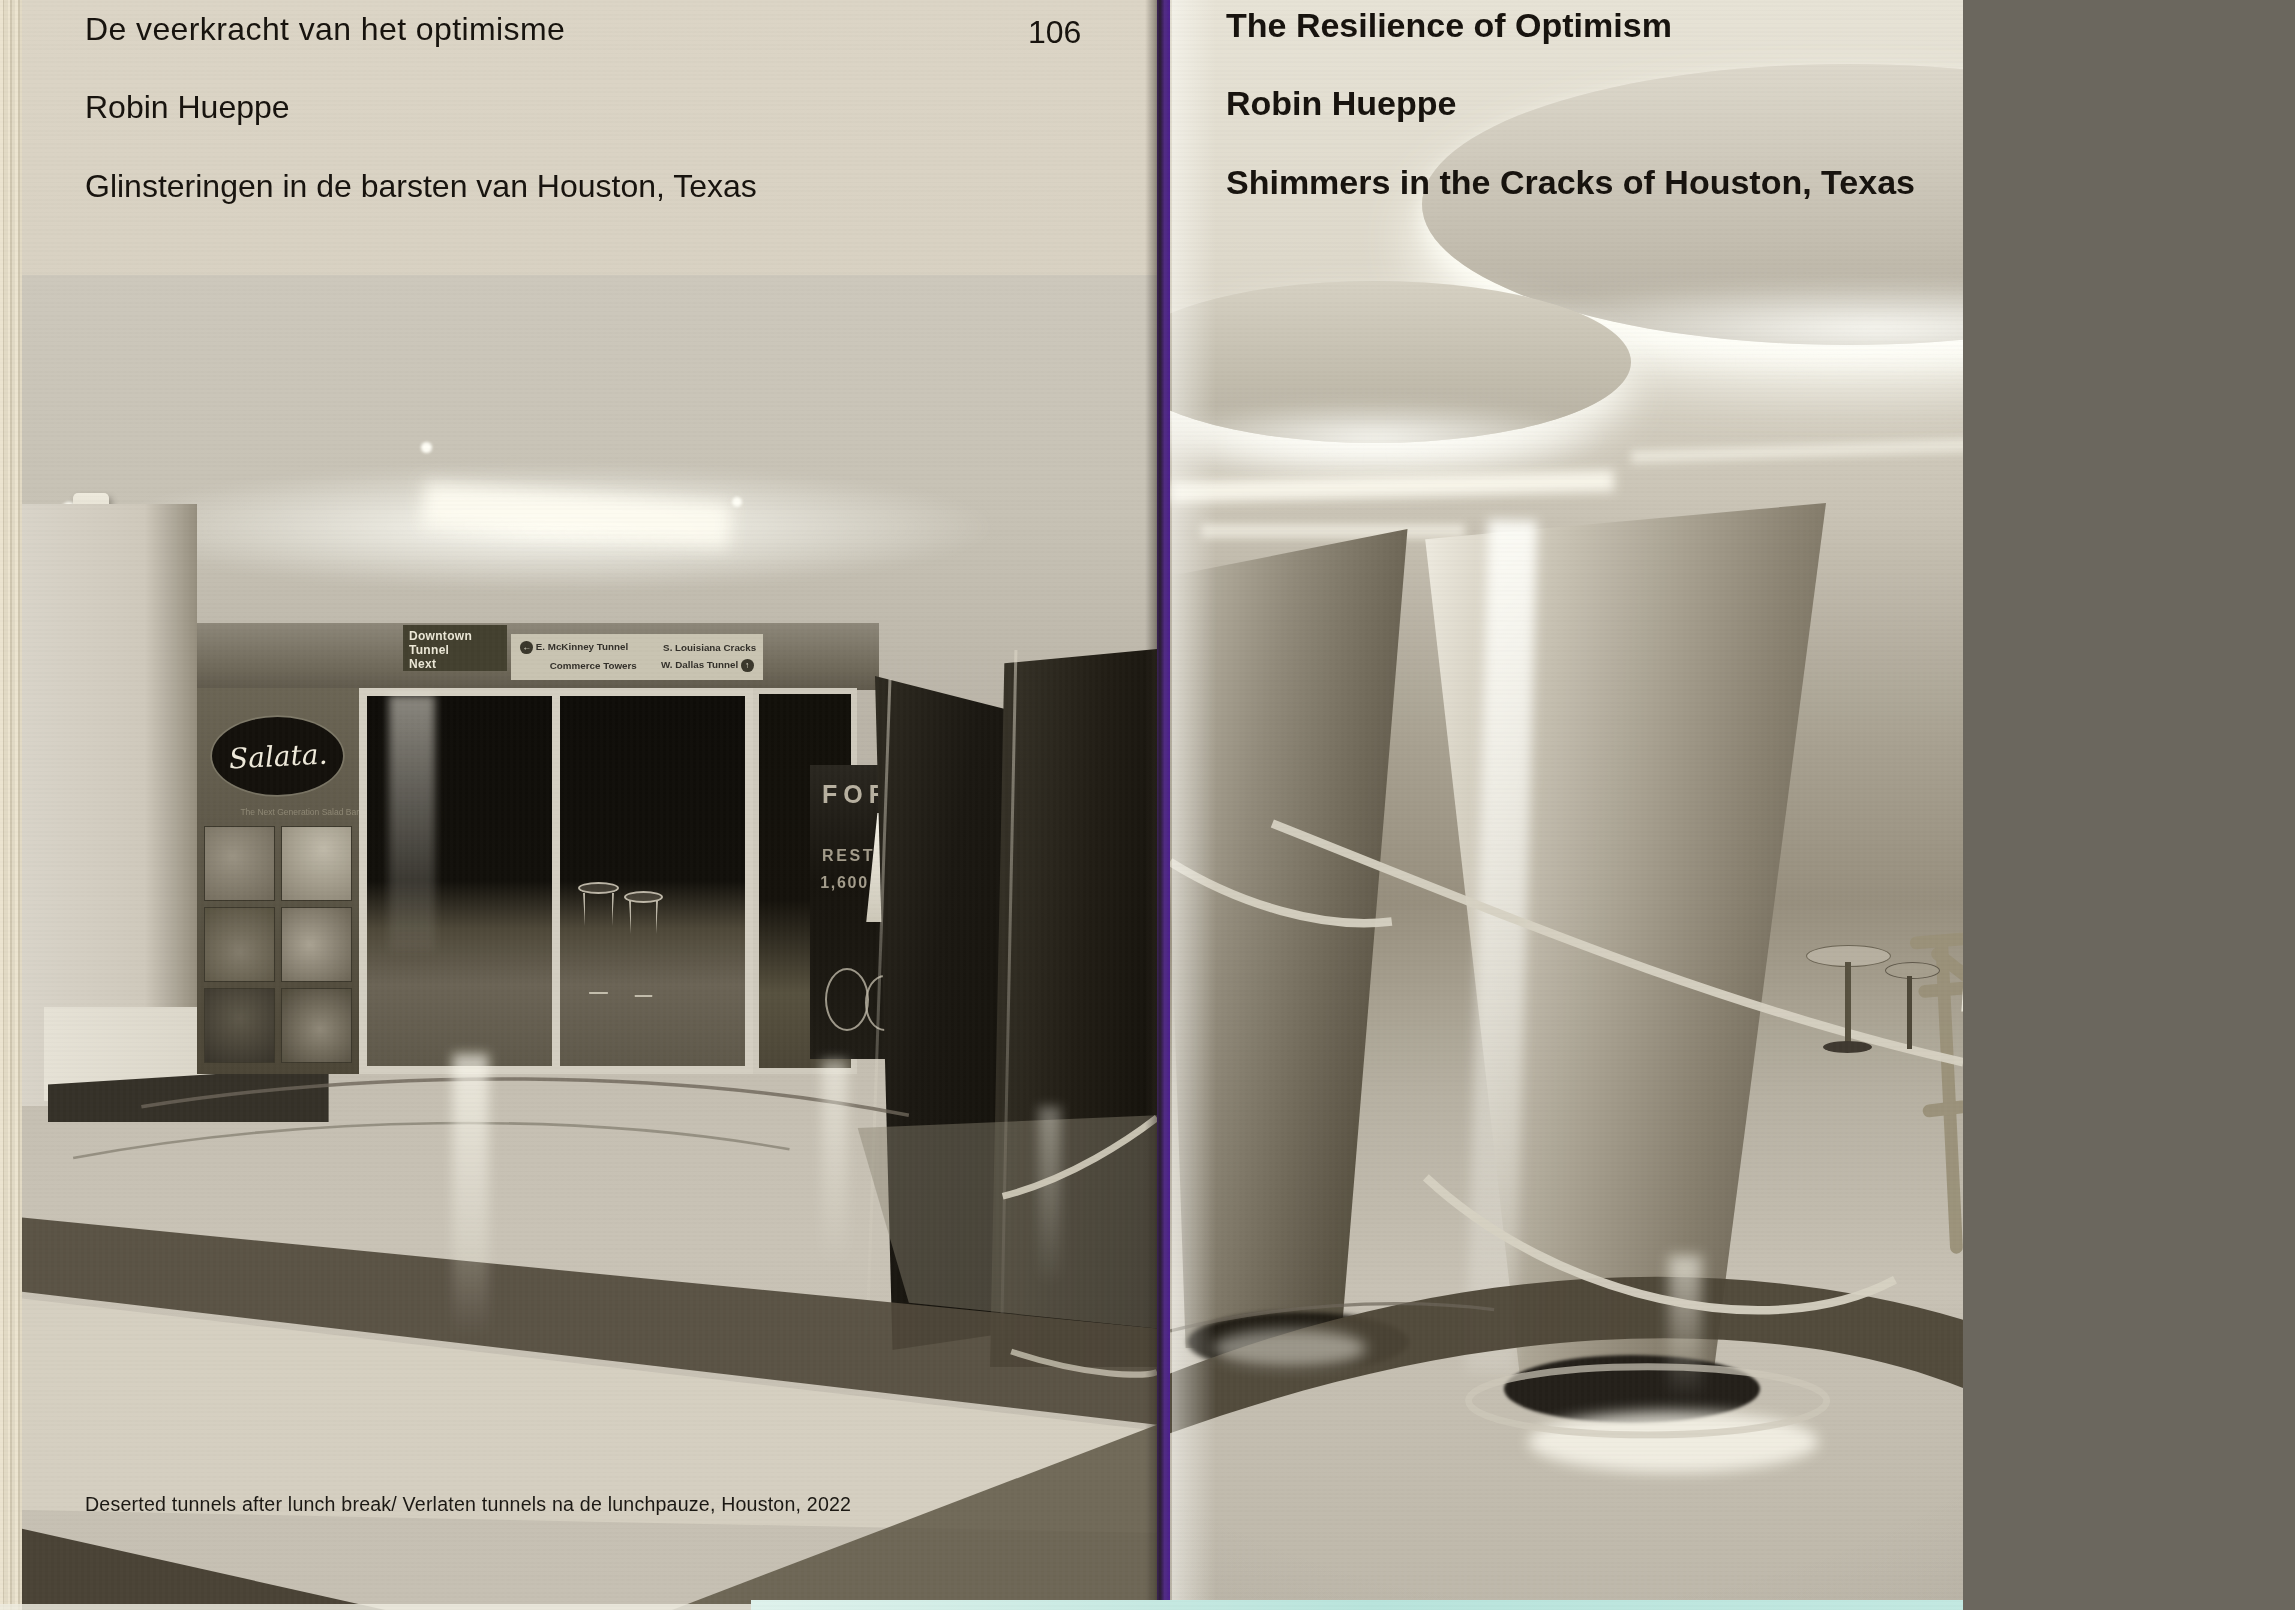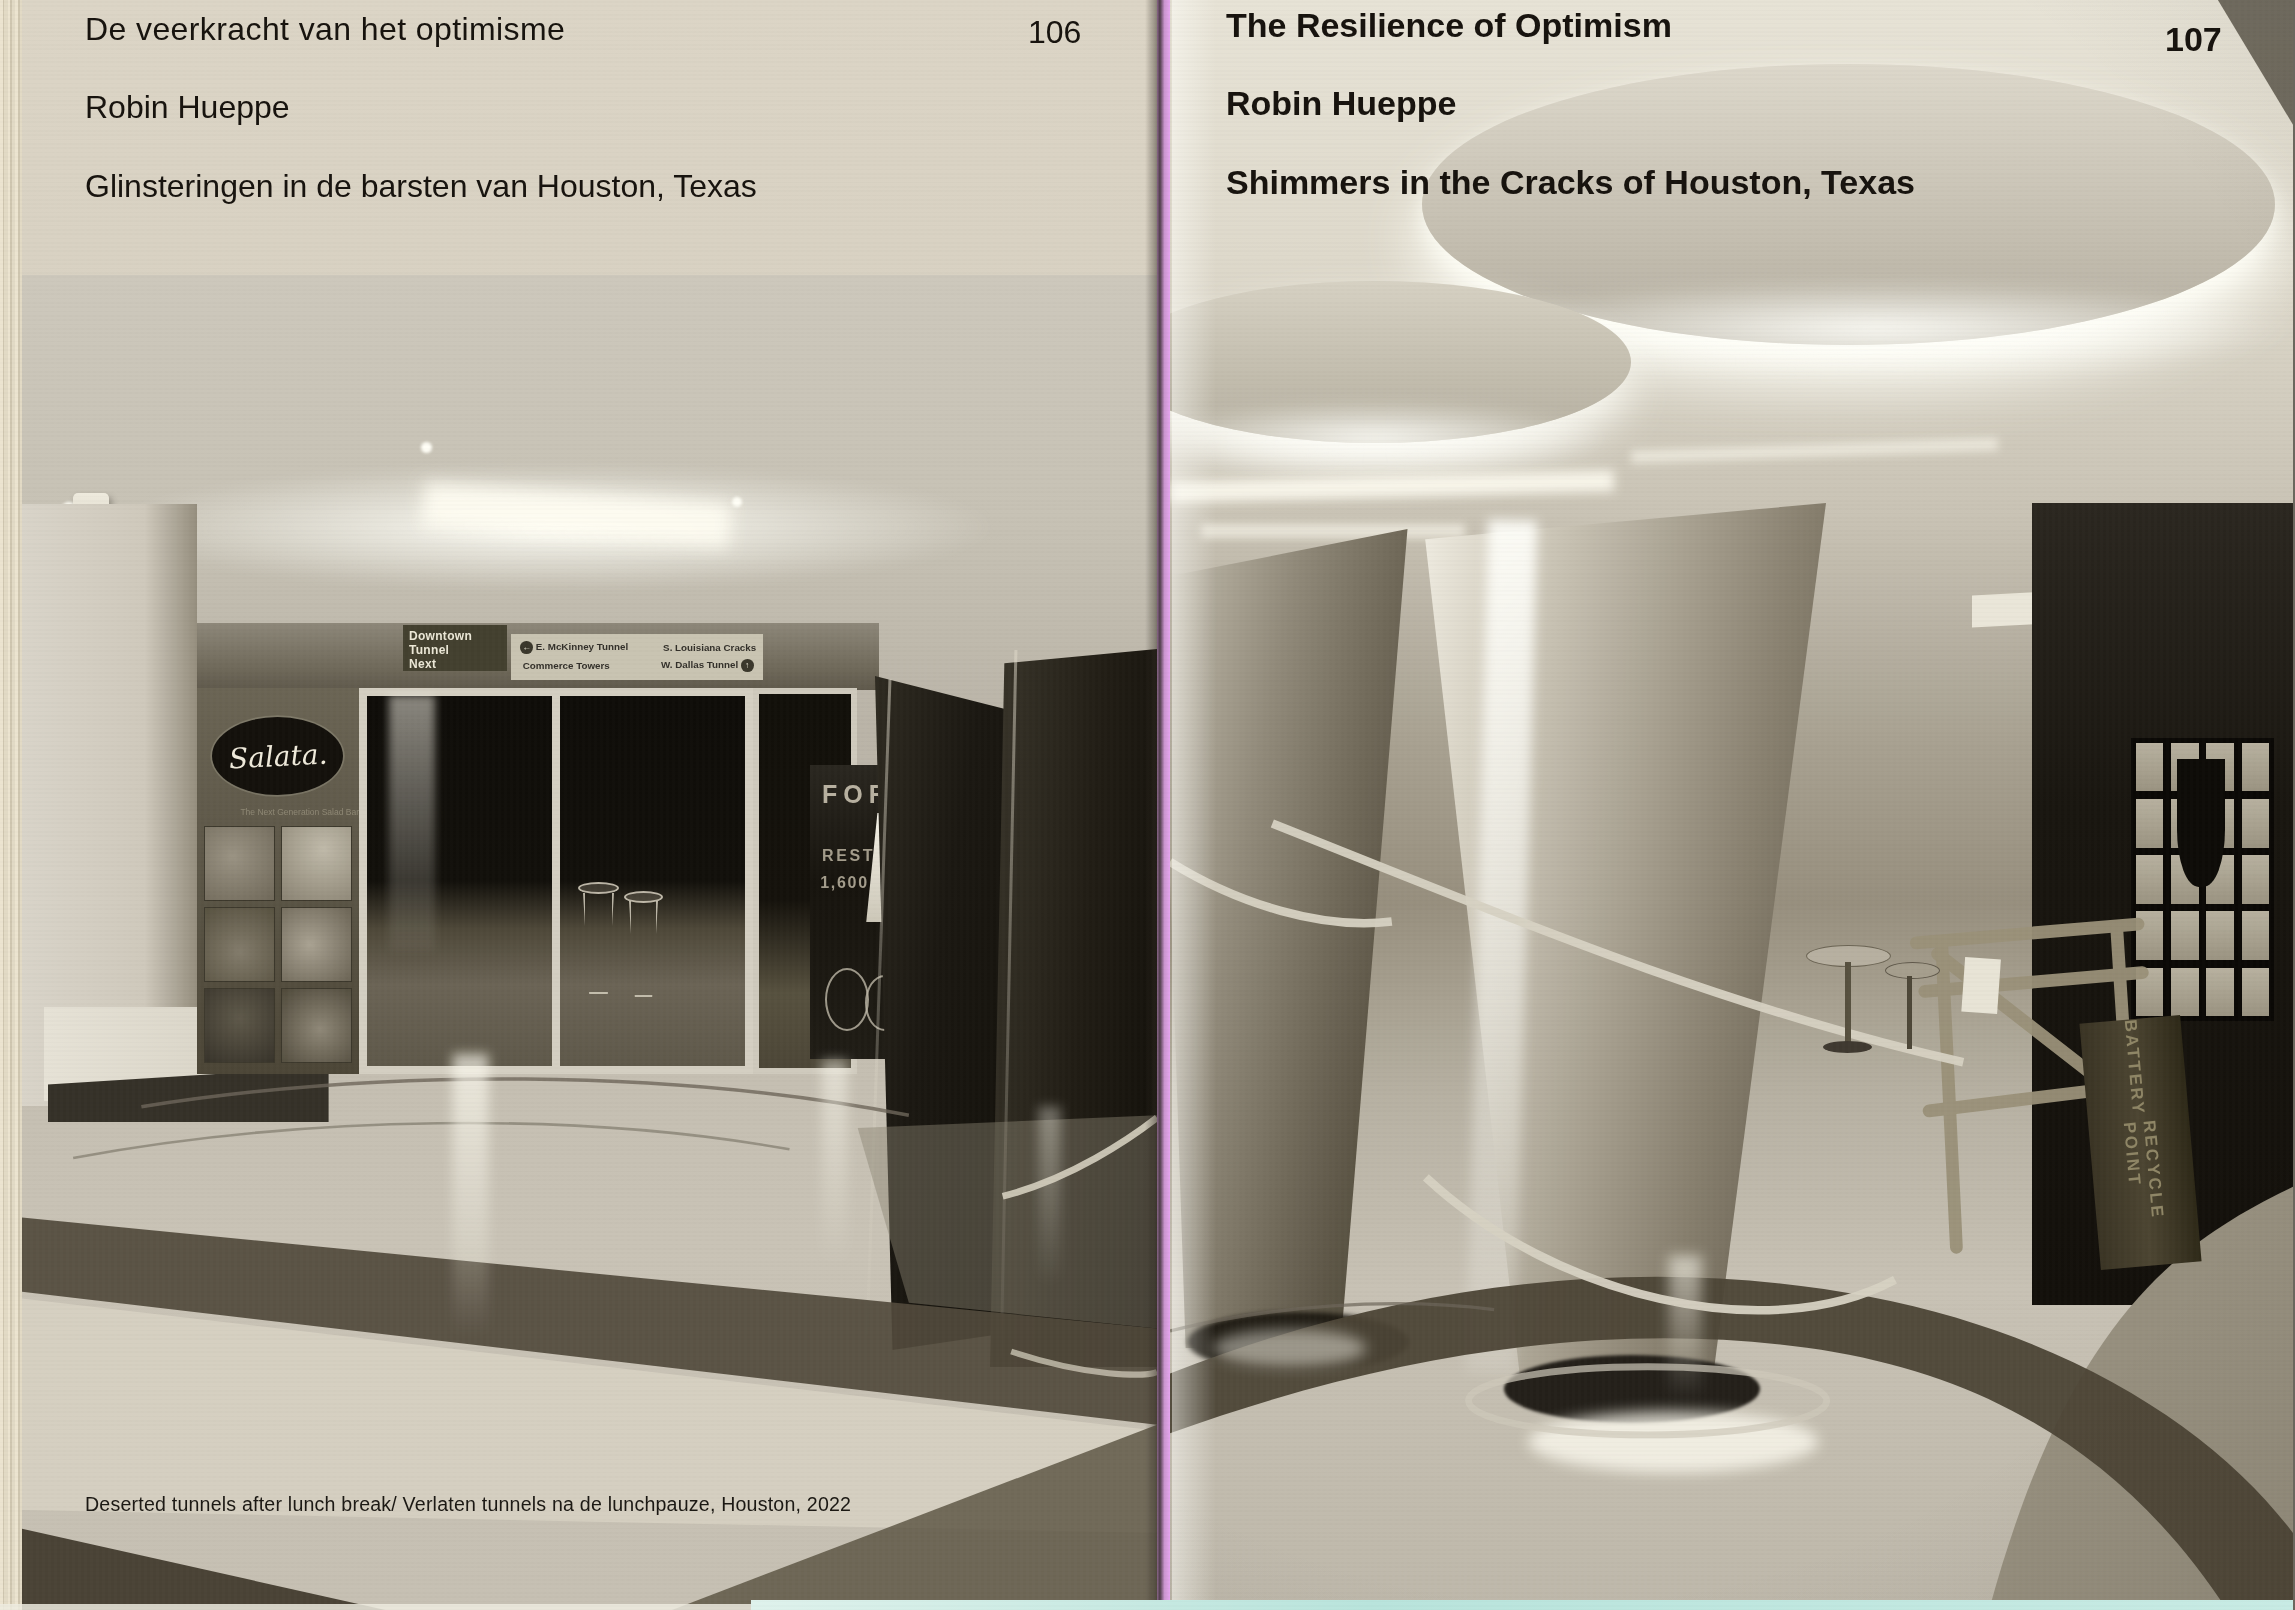--- a/index.html
+++ b/index.html
@@ -1,16 +1,16 @@
 <!DOCTYPE html>
 <html style="font-size:13.6px"><head>
 <meta charset="utf-8">
 <style>
   html,body{margin:0;padding:0;background:#6b675e;}
-  .spread{position:relative;width:2293px;height:1611px;background:#f0abfc;overflow:hidden;
+  .spread{position:relative;width:1963px;height:1611px;background:#4c1d95;overflow:hidden;
           font-family:"Liberation Sans",sans-serif;color:#17130e;}
   .spread *{position:absolute;box-sizing:border-box;}
 
   
   .fore-edge{left:0;top:0;width:22px;height:1611px;
     background:repeating-linear-gradient(90deg,#ece4d0 0 2.6px,#cfc6b0 2.6px 4.3px,#e2dac5 4.3px 7.7px);}
 
   
   .page-left{left:22px;top:0;width:1135px;height:1611px;background:linear-gradient(180deg,#dcd5c6,#d6cfc0 30%,#d4cdbe);}
   .page-right{left:1170px;top:0;width:1125px;height:1611px;background:#cfc9ba;}
@@ -47,21 +47,21 @@
   .lp-signband{left:175px;top:348px;width:682px;height:67px;
     background:linear-gradient(180deg,#8d8779,#6e6859 70%,#5f594b);}
   .tunnel-dark{left:206px;top:2px;width:104px;height:46px;background:#43402f;color:#ece8d7;
     font-size:12px;font-weight:700;line-height:1.15;padding:5.1px 6px;letter-spacing:0.3px;}
   .tunnel-light{left:314px;top:11px;width:252px;height:46px;background:#c9c4b2;color:#33302a;
     font-size:9.8px;font-weight:700;padding:4.3px 6.8px;}
   .tl-row{position:static;display:flex;justify-content:space-between;align-items:center;height:18px;white-space:nowrap;}
   .tl-row span{position:static;}
   .sign-arrow{position:static;display:inline-flex;align-items:center;justify-content:center;
     width:12.8px;height:12.8px;border-radius:50%;background:#3a372b;color:#ece8d7;font-size:8.5px;margin:0 2.6px;flex:none;}
-  .tl-indent{margin-left:5px;}
+  .tl-indent{margin-left:32px;}
 
   .poster-wall{left:175px;top:413px;width:162px;height:386px;
     background:linear-gradient(180deg,#6b6554,#585243 60%,#4c4637);}
   .salata-oval{left:15.4px;top:29px;width:131px;height:78px;border-radius:50%;background:#14110c;
     display:flex;align-items:center;justify-content:center;box-shadow:0 0 0 1.7px rgba(230,225,210,.18);}
   .salata-text{position:static;font-family:"DejaVu Serif",serif;font-style:italic;font-size:28px;color:#efeadb;transform:rotate(-3deg);}
   .salata-tagline{left:0;top:119px;width:100%;text-align:right;font-size:8.5px;color:#b2ab96;opacity:.55;filter:blur(0.3px);white-space:nowrap;}
   .poster-grid{left:6.8px;top:138px;width:148px;height:237px;display:grid;position:absolute;
     grid-template-columns:1fr 1fr;grid-template-rows:1fr 1fr 1fr;gap:6px;}
   .poster-grid div{position:static;border:0.9px solid #3c382c;}

